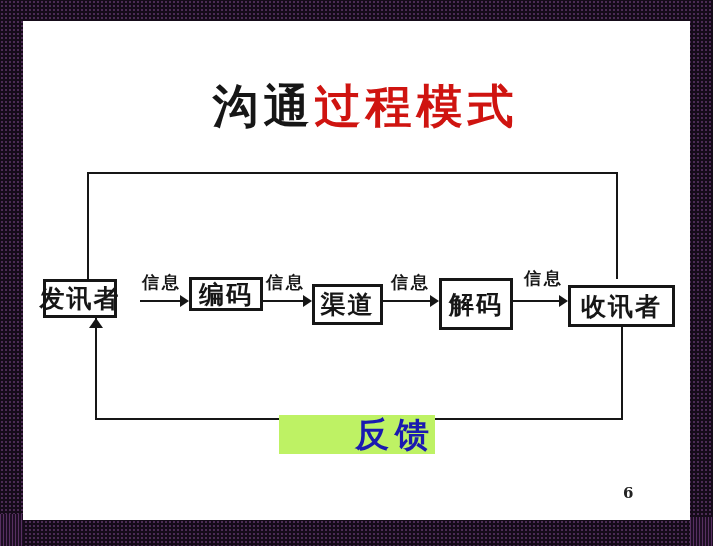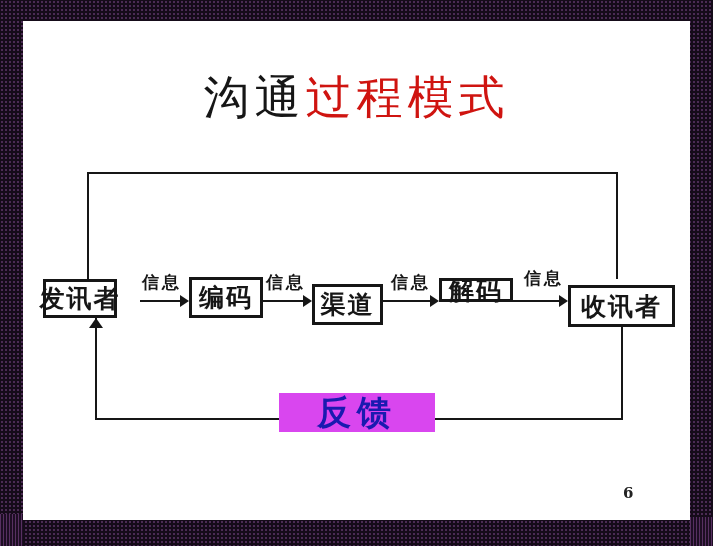--- a/index.html
+++ b/index.html
@@ -16,22 +16,22 @@
   }
   .corner-bl { left: 0; top: 514px; width: 23px; height: 32px; }
   .corner-br { left: 690px; top: 517px; width: 23px; height: 29px; }
 
   .slide {
     position: absolute; left: 23px; top: 21px; width: 667px; height: 499px;
     background: #ffffff;
   }
 
   .title {
-    position: absolute; left: 0; top: 53px; width: 100%; margin: 0;
-    text-align: center; font-size: 46px; font-weight: normal;
+    position: absolute; left: 0; top: 53px; width: 100%; margin: 9px;
+    text-align: center; font-size: 46px; font-weight: bold;
     letter-spacing: 5px; line-height: 1; white-space: nowrap;
   }
   .t-black { color: #161616; }
   .t-red   { color: #cf1410; }
 
   
   .top-loop {
     position: absolute; left: 64px; top: 151px; width: 531px; height: 107px;
     box-sizing: border-box;
     border: 2.5px solid #161616; border-bottom: none;
@@ -39,23 +39,23 @@
 
   
   .fbox {
     position: absolute; box-sizing: border-box;
     border: 3px solid #161616; background: #ffffff;
     display: flex; align-items: center; justify-content: center;
     font-size: 25px; font-weight: bold; color: #161616;
     letter-spacing: 2px; white-space: nowrap; z-index: 2;
   }
   .b0 { left:  20px; top: 258px; width:  74px; height: 39px; }
-  .b1 { left: 166px; top: 256px; width:  74px; height: 41px; }
+  .b1 { left: 166px; top: 256px; width:  74px; height: 34px; }
   .b2 { left: 289px; top: 257px; width:  71px; height: 41px; margin-top: 6px; }
-  .b3 { left: 416px; top: 257px; width:  74px; height: 24px; }
+  .b3 { left: 416px; top: 257px; width:  74px; height: 52px; }
   .b4 { left: 545px; top: 264px; width: 107px; height: 42px; }
 
   
   .arrow { position: absolute; top: 274px; height: 12px; }
   .a1 { left: 117px; width: 49px; }
   .a2 { left: 240px; width: 49px; }
   .a3 { left: 360px; width: 56px; }
   .a4 { left: 490px; width: 55px; }
   .arrow .shaft {
     position: absolute; left: 0; right: 8px; top: 4.8px; height: 2.5px;
@@ -83,23 +83,23 @@
     position: absolute; left: 72px; top: 297px; width: 528px; height: 102px;
     box-sizing: border-box;
     border: 2.5px solid #161616; border-top: none;
   }
   .feedback-arrowhead {
     position: absolute; left: 66px; top: 297px; width: 0; height: 0;
     border-left: 7px solid transparent; border-right: 7px solid transparent;
     border-bottom: 10px solid #161616; z-index: 2;
   }
   .feedback-label {
-    position: absolute; left: 256px; top: 372px; width: 156px;
-    text-align: center; font-size: 34px; font-weight: bold;
-    color: #1a1ab0; letter-spacing: 6px; background: #d946ef; z-index: 3;
+    position: absolute; left: 256px; top: 394px; width: 156px;
+    text-align: right; font-size: 34px; font-weight: bold;
+    color: #1a1ab0; letter-spacing: 6px; background: #bef264; z-index: 3;
     line-height: 1.15; white-space: nowrap;
   }
 
   .page-number {
     position: absolute; left: 600px; top: 463px;
     font-family: "DejaVu Serif", serif; font-size: 15px; font-weight: bold;
     color: #222222;
   }
 </style>
 </head>

